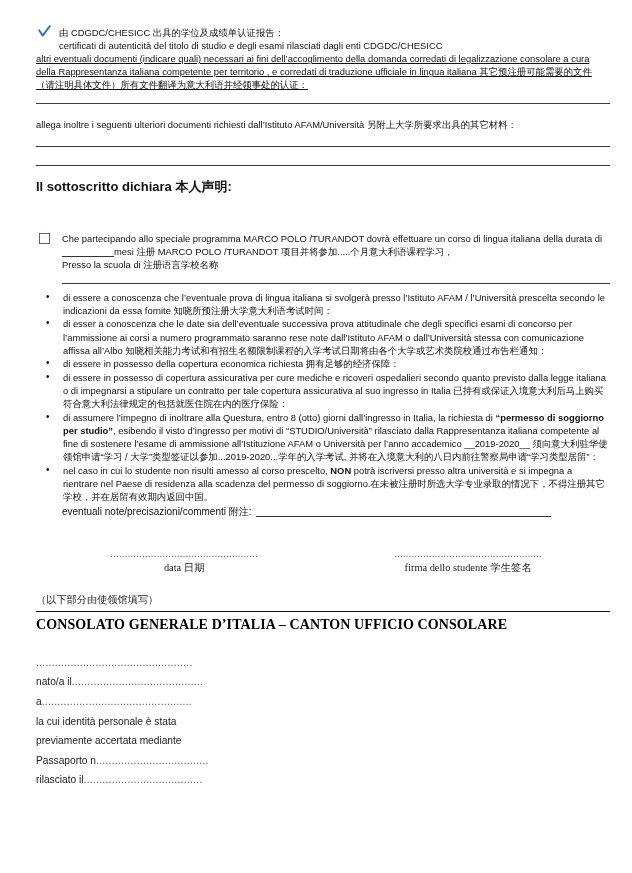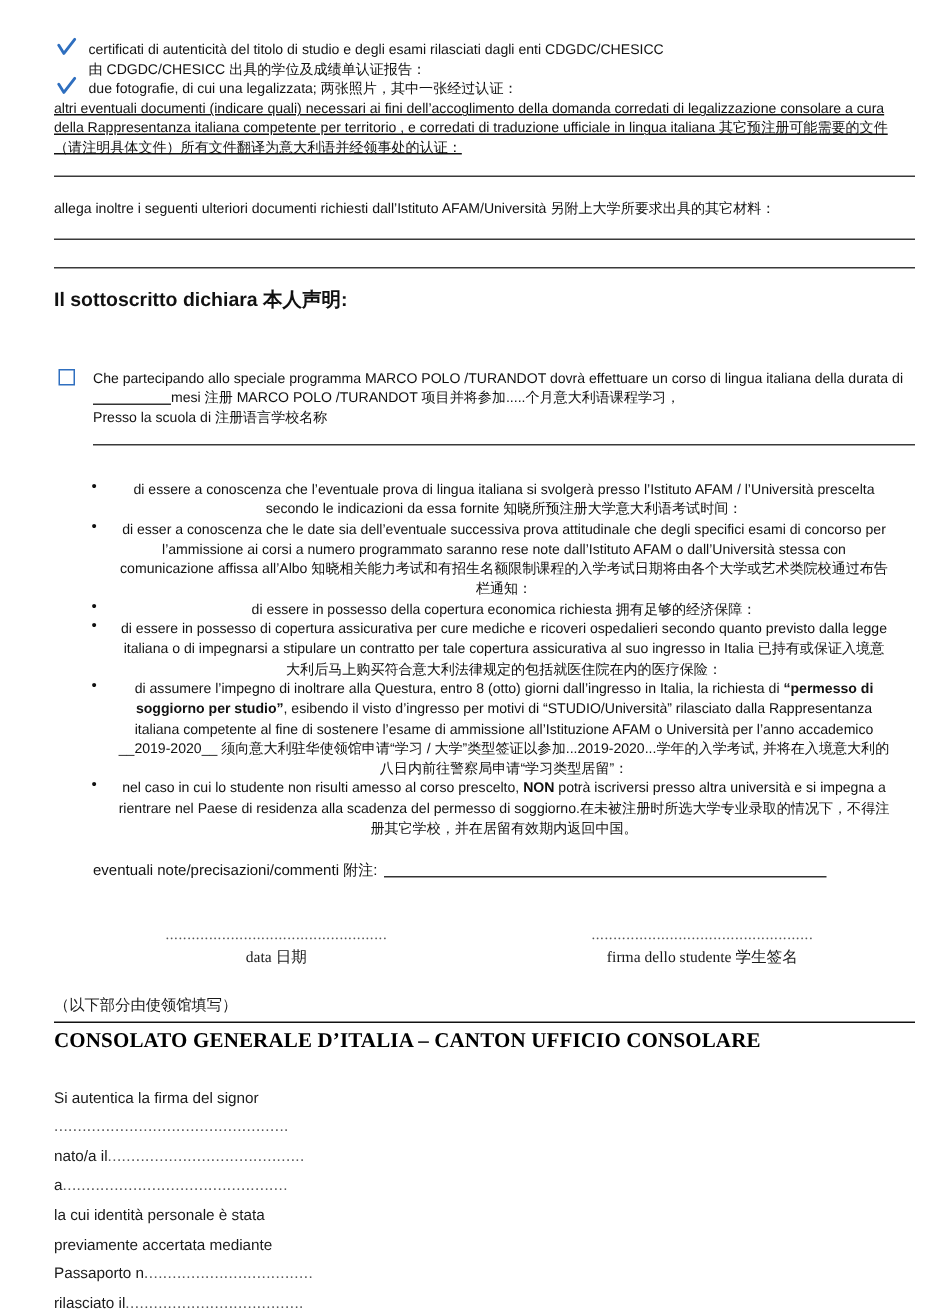--- a/index.html
+++ b/index.html
@@ -93,23 +93,22 @@
   .blankline {
     display: inline-block;
     border-bottom: 1px solid #333;
     width: 52px;
     vertical-align: -2px;
   }
 
   
   ul.bl {
     list-style: none;
-    margin: 16px;
+    margin: 1px;
     padding: 0;
-    text-align: center;
   }
   ul.bl > li {
     position: relative;
     padding-left: 26px;
     margin-bottom: 0px;
     font-size: 9.4px;
     line-height: 13.3px;
   }
   ul.bl > li::before {
     content: "\2022";
@@ -196,32 +195,24 @@
 <div class="page">
 
   <div>
 
     <div class="checkrow">
       <span class="tick">
         <svg width="13" height="13" viewBox="0 0 13 13" aria-hidden="true">
           <path d="M1.2 5.2 L4.6 10.6 L11.8 1.2" fill="none" stroke="#2f6fbf" stroke-width="1.9" stroke-linecap="round" stroke-linejoin="round"></path>
         </svg>
       </span>
+      <div class="ln">由 CDGDC/CHESICC 出具的学位及成绩单认证报告：</div>
       <div class="ln">certificati di autenticità del titolo di studio e degli esami rilasciati dagli enti CDGDC/CHESICC</div>
-      <div class="ln">由 CDGDC/CHESICC 出具的学位及成绩单认证报告：</div>
-    </div>
-
-    <div class="checkrow">
-      <span class="tick">
-        <svg width="13" height="13" viewBox="0 0 13 13" aria-hidden="true">
-          <path d="M1.2 5.2 L4.6 10.6 L11.8 1.2" fill="none" stroke="#2f6fbf" stroke-width="1.9" stroke-linecap="round" stroke-linejoin="round"></path>
-        </svg>
-      </span>
-      <div class="ln">due fotografie, di cui una legalizzata; 两张照片，其中一张经过认证：</div>
-    </div>
+    </div>
+
 
     <div class="ln para">altri eventuali documenti (indicare quali) necessari ai fini dell’accoglimento della domanda corredati di legalizzazione consolare a cura della Rappresentanza italiana competente per territorio , e corredati di traduzione ufficiale in lingua italiana 其它预注册可能需要的文件（请注明具体文件）所有文件翻译为意大利语并经领事处的认证：</div>
   </div>
 
   <div class="sp12"></div>
   <div class="hr-wrap">
       <hr class="hr">
     </div>
   <div class="sp14"></div>
 
@@ -269,21 +260,20 @@
       <div class="dots">...................................................</div>
       <div class="cap">firma dello studente 学生签名</div>
     </div>
   </div>
 
   <div class="consul-note">（以下部分由使领馆填写）</div>
   <hr class="rule-thick">
   <div class="consul-title">CONSOLATO GENERALE D’ITALIA – CANTON UFFICIO CONSOLARE</div>
 
   <div class="auth">
-    <div>Si autentica la firma del  signor</div>
     <div class="dotfill">..................................................</div>
     <div><span>nato/a il</span><span class="dotfill">..........................................</span></div>
     <div><span>a</span><span class="dotfill">................................................</span></div>
     <div>la cui identità personale è stata</div>
     <div>previamente accertata mediante</div>
     <div><span>Passaporto n</span><span class="dotfill">....................................</span></div>
     <div><span>rilasciato il</span><span class="dotfill">......................................</span></div>
   </div>
 
 </div>

